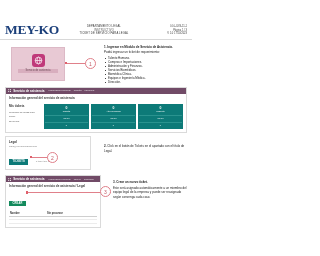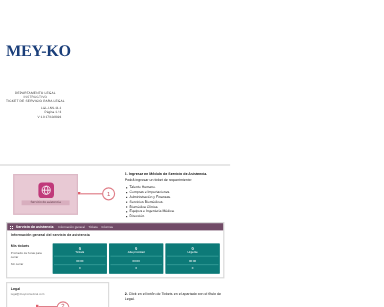--- a/index.html
+++ b/index.html
@@ -9,23 +9,22 @@
     font-family:"Liberation Sans", sans-serif;
     color:#222;
     overflow:hidden;
     position:relative;
   }
   .page{width:192px;height:256px;position:relative;box-sizing:border-box;padding:0;}
 
   
   .doc-header{
     display:flex;align-items:flex-start;
-    padding:12px 5px 2px 5px;
+    padding:23px 5px 2px 5px;
     border-bottom:0.6px solid #d8d8d8;
-    flex-direction:column;
   }
   .logo-cell{width:62px;flex:0 0 62px;display:flex;align-items:center;}
   .logo{
     font-family:"Liberation Serif", serif;
     color:#1b3f7a;
     font-size:13.5px;
     letter-spacing:-0.3px;
     font-weight:700;
     line-height:1;
     white-space:nowrap;

